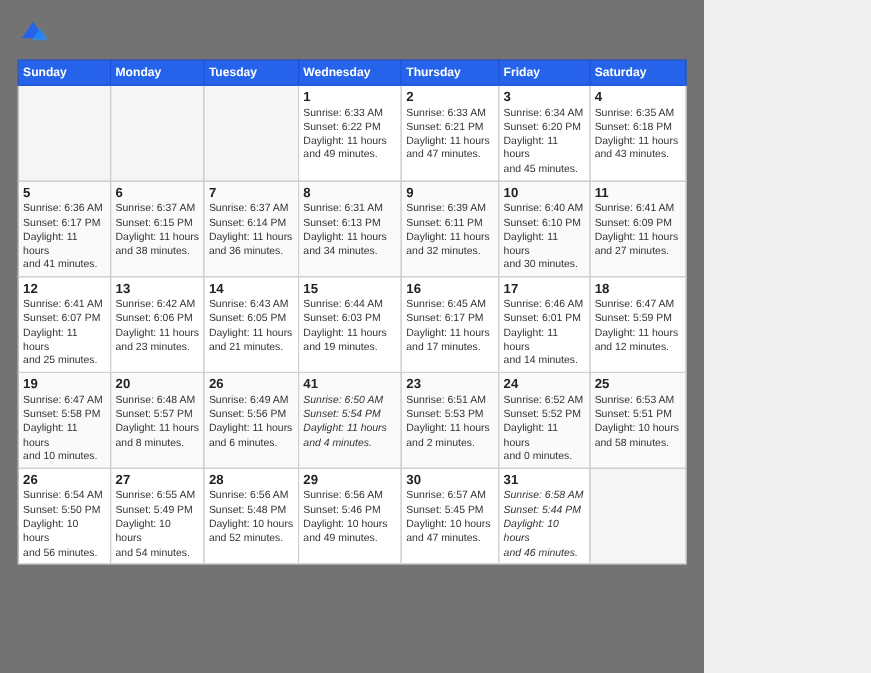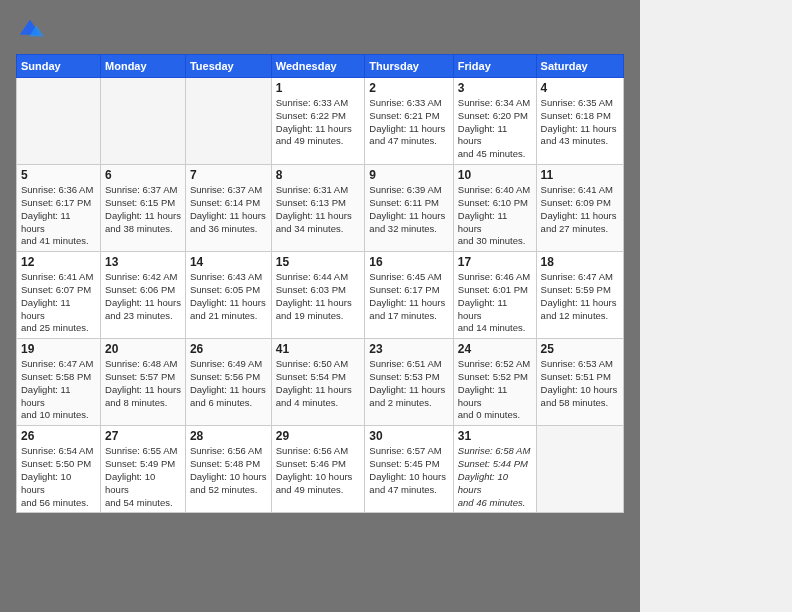--- a/index.html
+++ b/index.html
@@ -279,21 +279,21 @@
           </td>
           <td>
             <span class="day-number">26</span>
             <div class="day-info" style="white-space: pre-line;">Sunrise: 6:49 AM
 Sunset: 5:56 PM
 Daylight: 11 hours
 and 6 minutes.</div>
           </td>
           <td>
             <span class="day-number">41</span>
-            <div class="day-info" style="white-space: pre-line;">Sunrise: 6:50 AM
+            <div class="day-info" style="white-space: pre-line; font-style: italic;">Sunrise: 6:50 AM
 Sunset: 5:54 PM
 Daylight: 11 hours
 and 4 minutes.</div>
           </td>
           <td>
             <span class="day-number">23</span>
             <div class="day-info" style="white-space: pre-line;">Sunrise: 6:51 AM
 Sunset: 5:53 PM
 Daylight: 11 hours
 and 2 minutes.</div>

